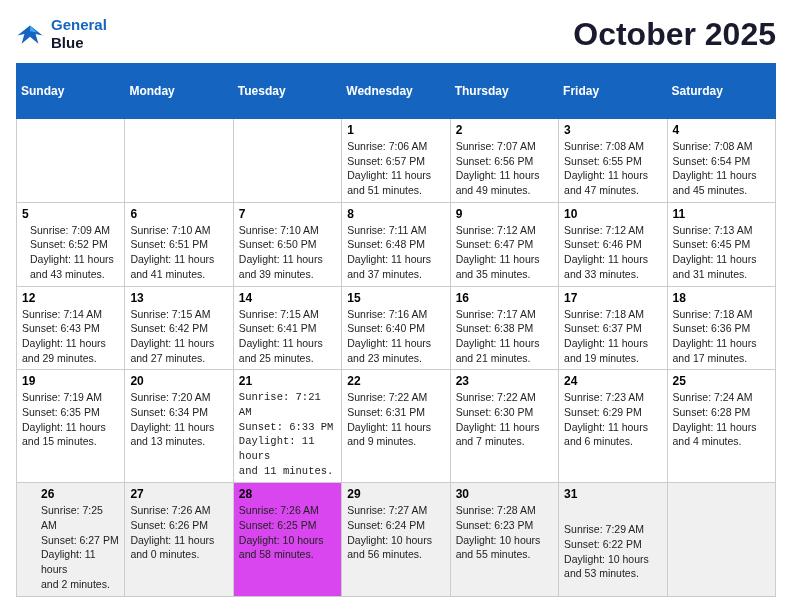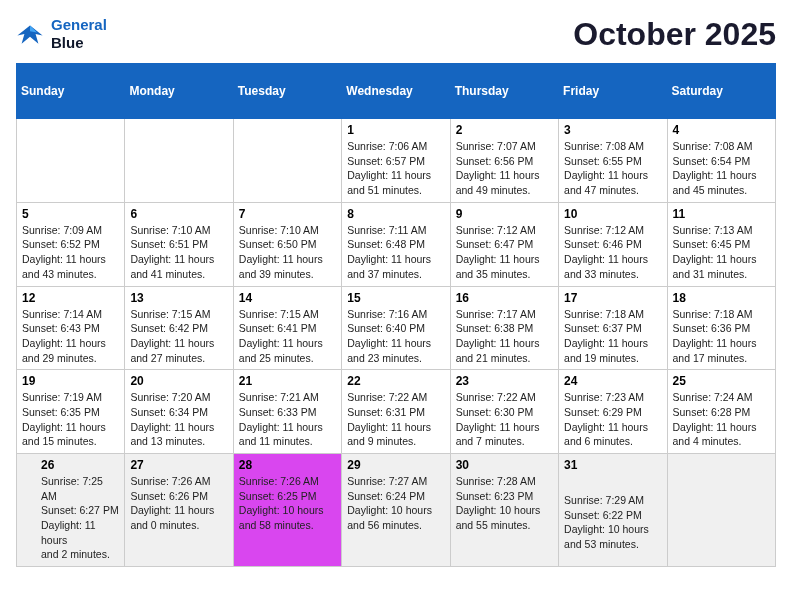--- a/index.html
+++ b/index.html
@@ -141,21 +141,21 @@
           <div class="day-num">4</div>
           <div class="cell-content" style="white-space: pre-line;">Sunrise: 7:08 AM
 Sunset: 6:54 PM
 Daylight: 11 hours
 and 45 minutes.</div>
         </td>
       </tr>
       <tr>
         <td>
           <div class="day-num">5</div>
-          <div class="cell-content" style="white-space: pre-line;">Sunrise: 7:09 AM
+          <div class="cell-content" style="white-space: pre-line; margin-left: 8px;">Sunrise: 7:09 AM
 Sunset: 6:52 PM
 Daylight: 11 hours
 and 43 minutes.</div>
         </td>
         <td>
           <div class="day-num">6</div>
           <div class="cell-content" style="white-space: pre-line;">Sunrise: 7:10 AM
 Sunset: 6:51 PM
 Daylight: 11 hours
 and 41 minutes.</div>
@@ -257,21 +257,21 @@
         </td>
         <td>
           <div class="day-num">20</div>
           <div class="cell-content" style="white-space: pre-line;">Sunrise: 7:20 AM
 Sunset: 6:34 PM
 Daylight: 11 hours
 and 13 minutes.</div>
         </td>
         <td>
           <div class="day-num">21</div>
-          <div class="cell-content" style="white-space: pre-line;">Sunrise: 7:21 AM
+          <div class="cell-content" style="white-space: pre-line; font-family: Liberation Mono, monospace;">Sunrise: 7:21 AM
 Sunset: 6:33 PM
 Daylight: 11 hours
 and 11 minutes.</div>
         </td>
         <td>
           <div class="day-num">22</div>
           <div class="cell-content" style="white-space: pre-line;">Sunrise: 7:22 AM
 Sunset: 6:31 PM
 Daylight: 11 hours
 and 9 minutes.</div>

